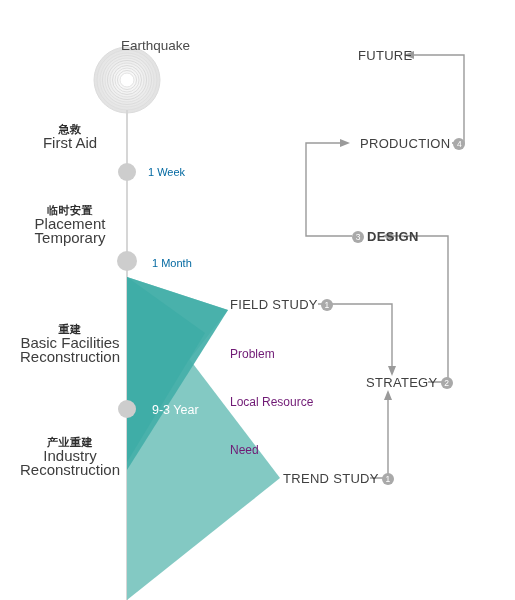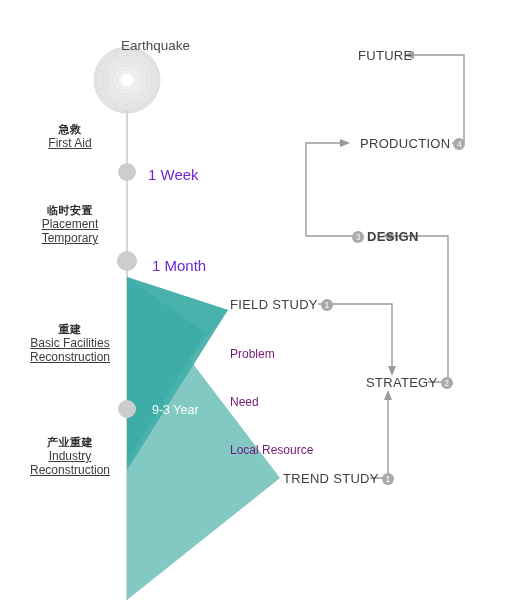--- a/index.html
+++ b/index.html
@@ -1,24 +1,24 @@
 <!DOCTYPE html>
 <html><head>
 <meta charset="utf-8">
 <style>
   html,body{margin:0;padding:0;background:#ffffff;}
   body{width:515px;height:600px;position:relative;overflow:hidden;
        font-family:"Liberation Sans","DejaVu Sans",sans-serif;}
   #stage{position:absolute;left:0;top:0;width:515px;height:600px;}
   .svglayer{position:absolute;left:0;top:0;width:515px;height:600px;}
   .cn{font-size:11px;font-weight:bold;color:#2e2e2e;letter-spacing:.5px;}
-  .en{font-size:12px;color:#3d3d3d;text-decoration:underline;}
+  .en{font-size:15px;color:#3d3d3d;}
   .phase{position:absolute;text-align:center;width:120px;}
   .phase div{line-height:14px;}
-  .tick{position:absolute;font-size:15px;color:#6d28d9;white-space:pre;}
+  .tick{position:absolute;font-size:11px;color:#0369a1;white-space:pre;}
   .tickwhite{position:absolute;font-size:12.5px;color:#ffffff;white-space:pre;}
   .node{position:absolute;font-size:13px;color:#404040;letter-spacing:.3px;
         white-space:pre;font-weight:normal;}
   .nodewrap{position:absolute;display:flex;align-items:center;gap:3px;}
   .badge{width:12px;height:12px;border-radius:50%;background:#a9a9a9;
          color:#fff;font-size:8.5px;line-height:12px;text-align:center;
          display:inline-block;flex:none;}
   .sub{position:absolute;font-size:12px;color:#701a75;line-height:16px;
        white-space:pre;}
   .title{position:absolute;font-size:13.5px;color:#4a4a4a;white-space:pre;}
@@ -115,22 +115,22 @@
     <div class="en">Reconstruction</div>
   </div>
 
   <div class="nodewrap" style="left:230px;top:297px;">
     <span class="node" style="position:relative;">FIELD STUDY</span>
     <span class="badge">1</span>
   </div>
 
   <div class="sub" style="left:230px;top:314px;">
     <div>Problem</div>
+    <div>Local Resource</div>
     <div>Need</div>
-    <div>Local Resource</div>
   </div>
 
   <div class="nodewrap" style="left:283px;top:471px;">
     <span class="node" style="position:relative;">TREND STUDY</span>
     <span class="badge">1</span>
   </div>
 
   <div class="nodewrap" style="left:358px;top:375px;">
     <span class="node" style="position:relative;margin-left:8px;">STRATEGY</span>
     <span class="badge">2</span>

